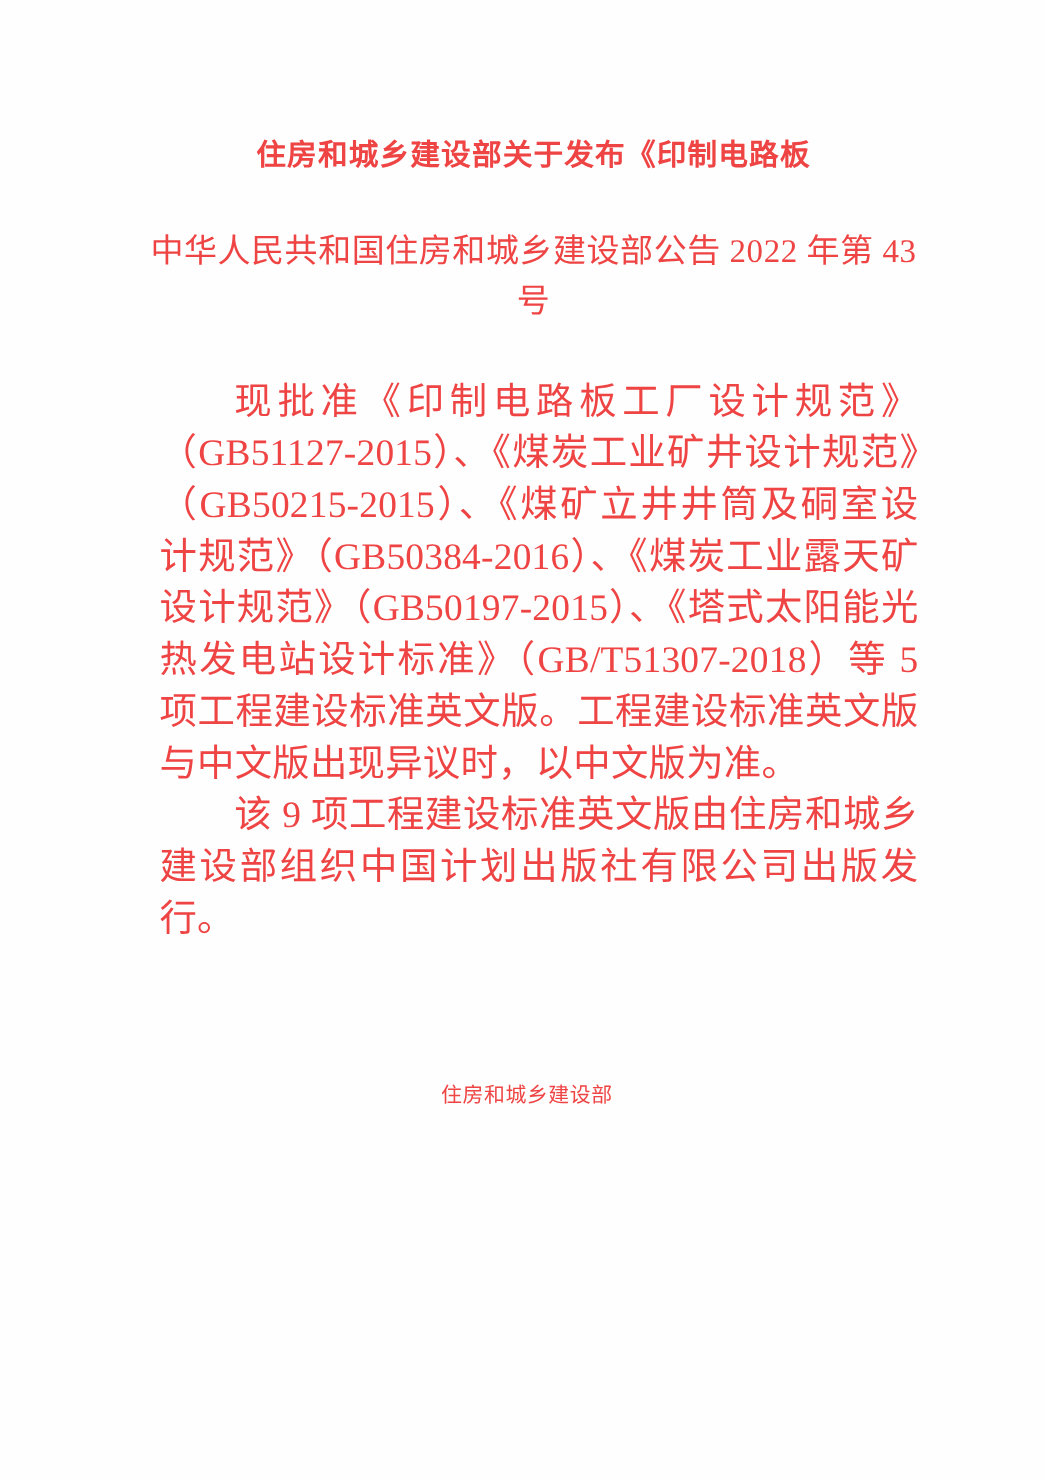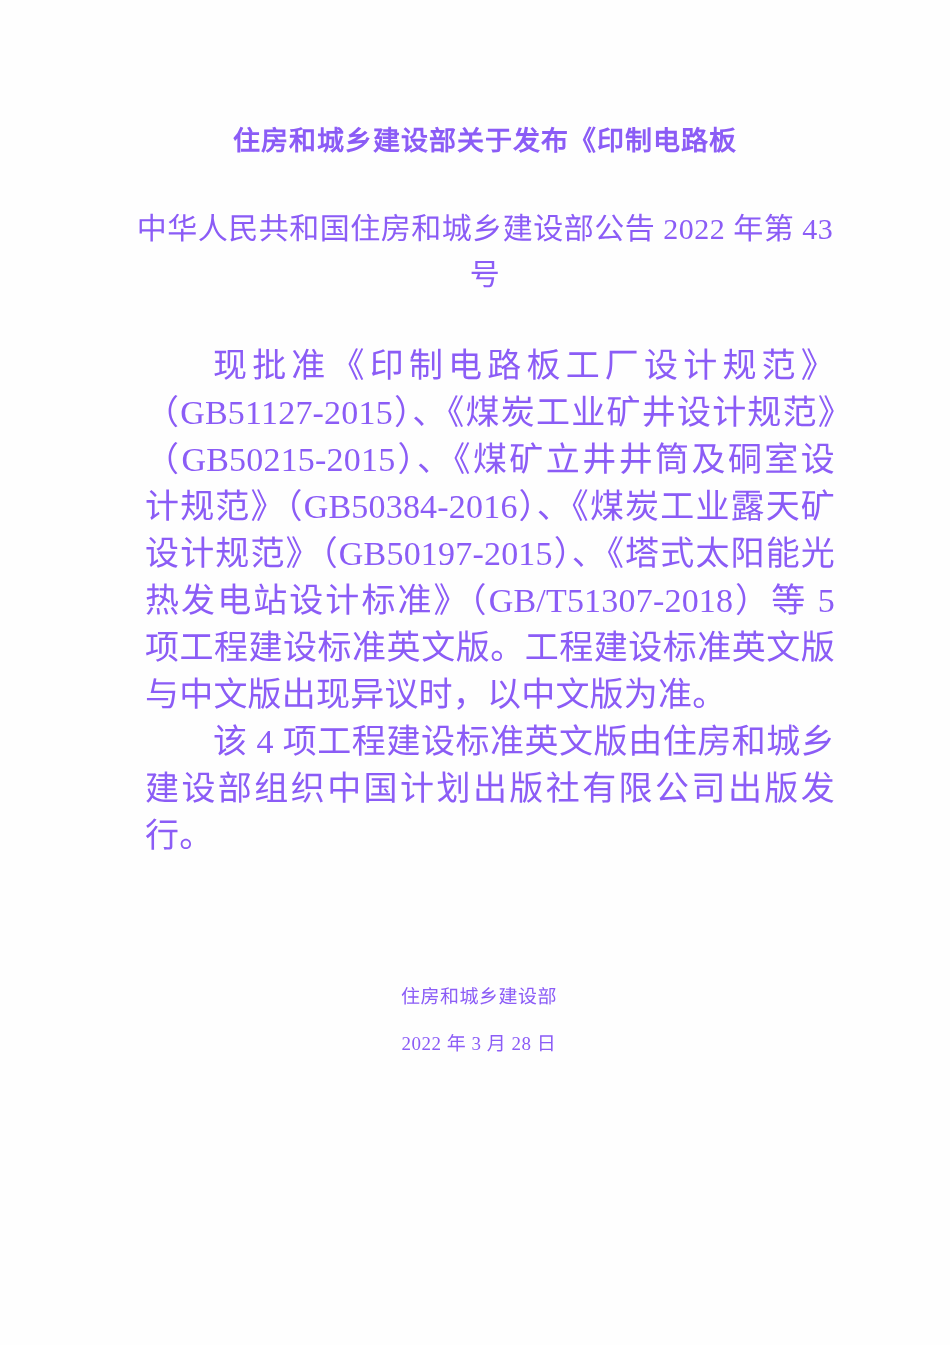--- a/index.html
+++ b/index.html
@@ -7,21 +7,21 @@
     margin: 0;
     padding: 0;
     background: #e9e9e9;
   }
   .page {
     position: relative;
     width: 950px;
     height: 1345px;
     margin: 0 auto;
     background: #fefefe;
-    color: #8b5cf6;
+    color: #ef4444;
     font-family: "Liberation Serif", "DejaVu Serif", serif;
     box-sizing: border-box;
     padding: 118px 115px 0 145px;
     overflow: hidden;
   }
   .title {
     margin: 0 0 0 -10px;
     font-size: 27px;
     font-weight: bold;
     line-height: 46px;
@@ -65,21 +65,20 @@
 <div class="page">
 
   <h1 class="title">
     <span class="title-line">住房和城乡建设部关于发布《印制电路板</span>
   </h1>
 
   <div class="doc-number">中华人民共和国住房和城乡建设部公告 2022 年第 43 号</div>
 
   <div class="body-text">
     <p>现批准《印制电路板工厂设计规范》（GB51127-2015）、《煤炭工业矿井设计规范》（GB50215-2015）、《煤矿立井井筒及硐室设计规范》（GB50384-2016）、《煤炭工业露天矿设计规范》（GB50197-2015）、《塔式太阳能光热发电站设计标准》（GB/T51307-2018）等 5 项工程建设标准英文版。工程建设标准英文版与中文版出现异议时，以中文版为准。</p>
-    <p>该 4 项工程建设标准英文版由住房和城乡建设部组织中国计划出版社有限公司出版发行。</p>
+    <p>该 9 项工程建设标准英文版由住房和城乡建设部组织中国计划出版社有限公司出版发行。</p>
   </div>
 
   <div class="signature">
     <div>住房和城乡建设部</div>
-    <div>2022 年 3 月 28 日</div>
   </div>
 
 </div>
 
 </body></html>

